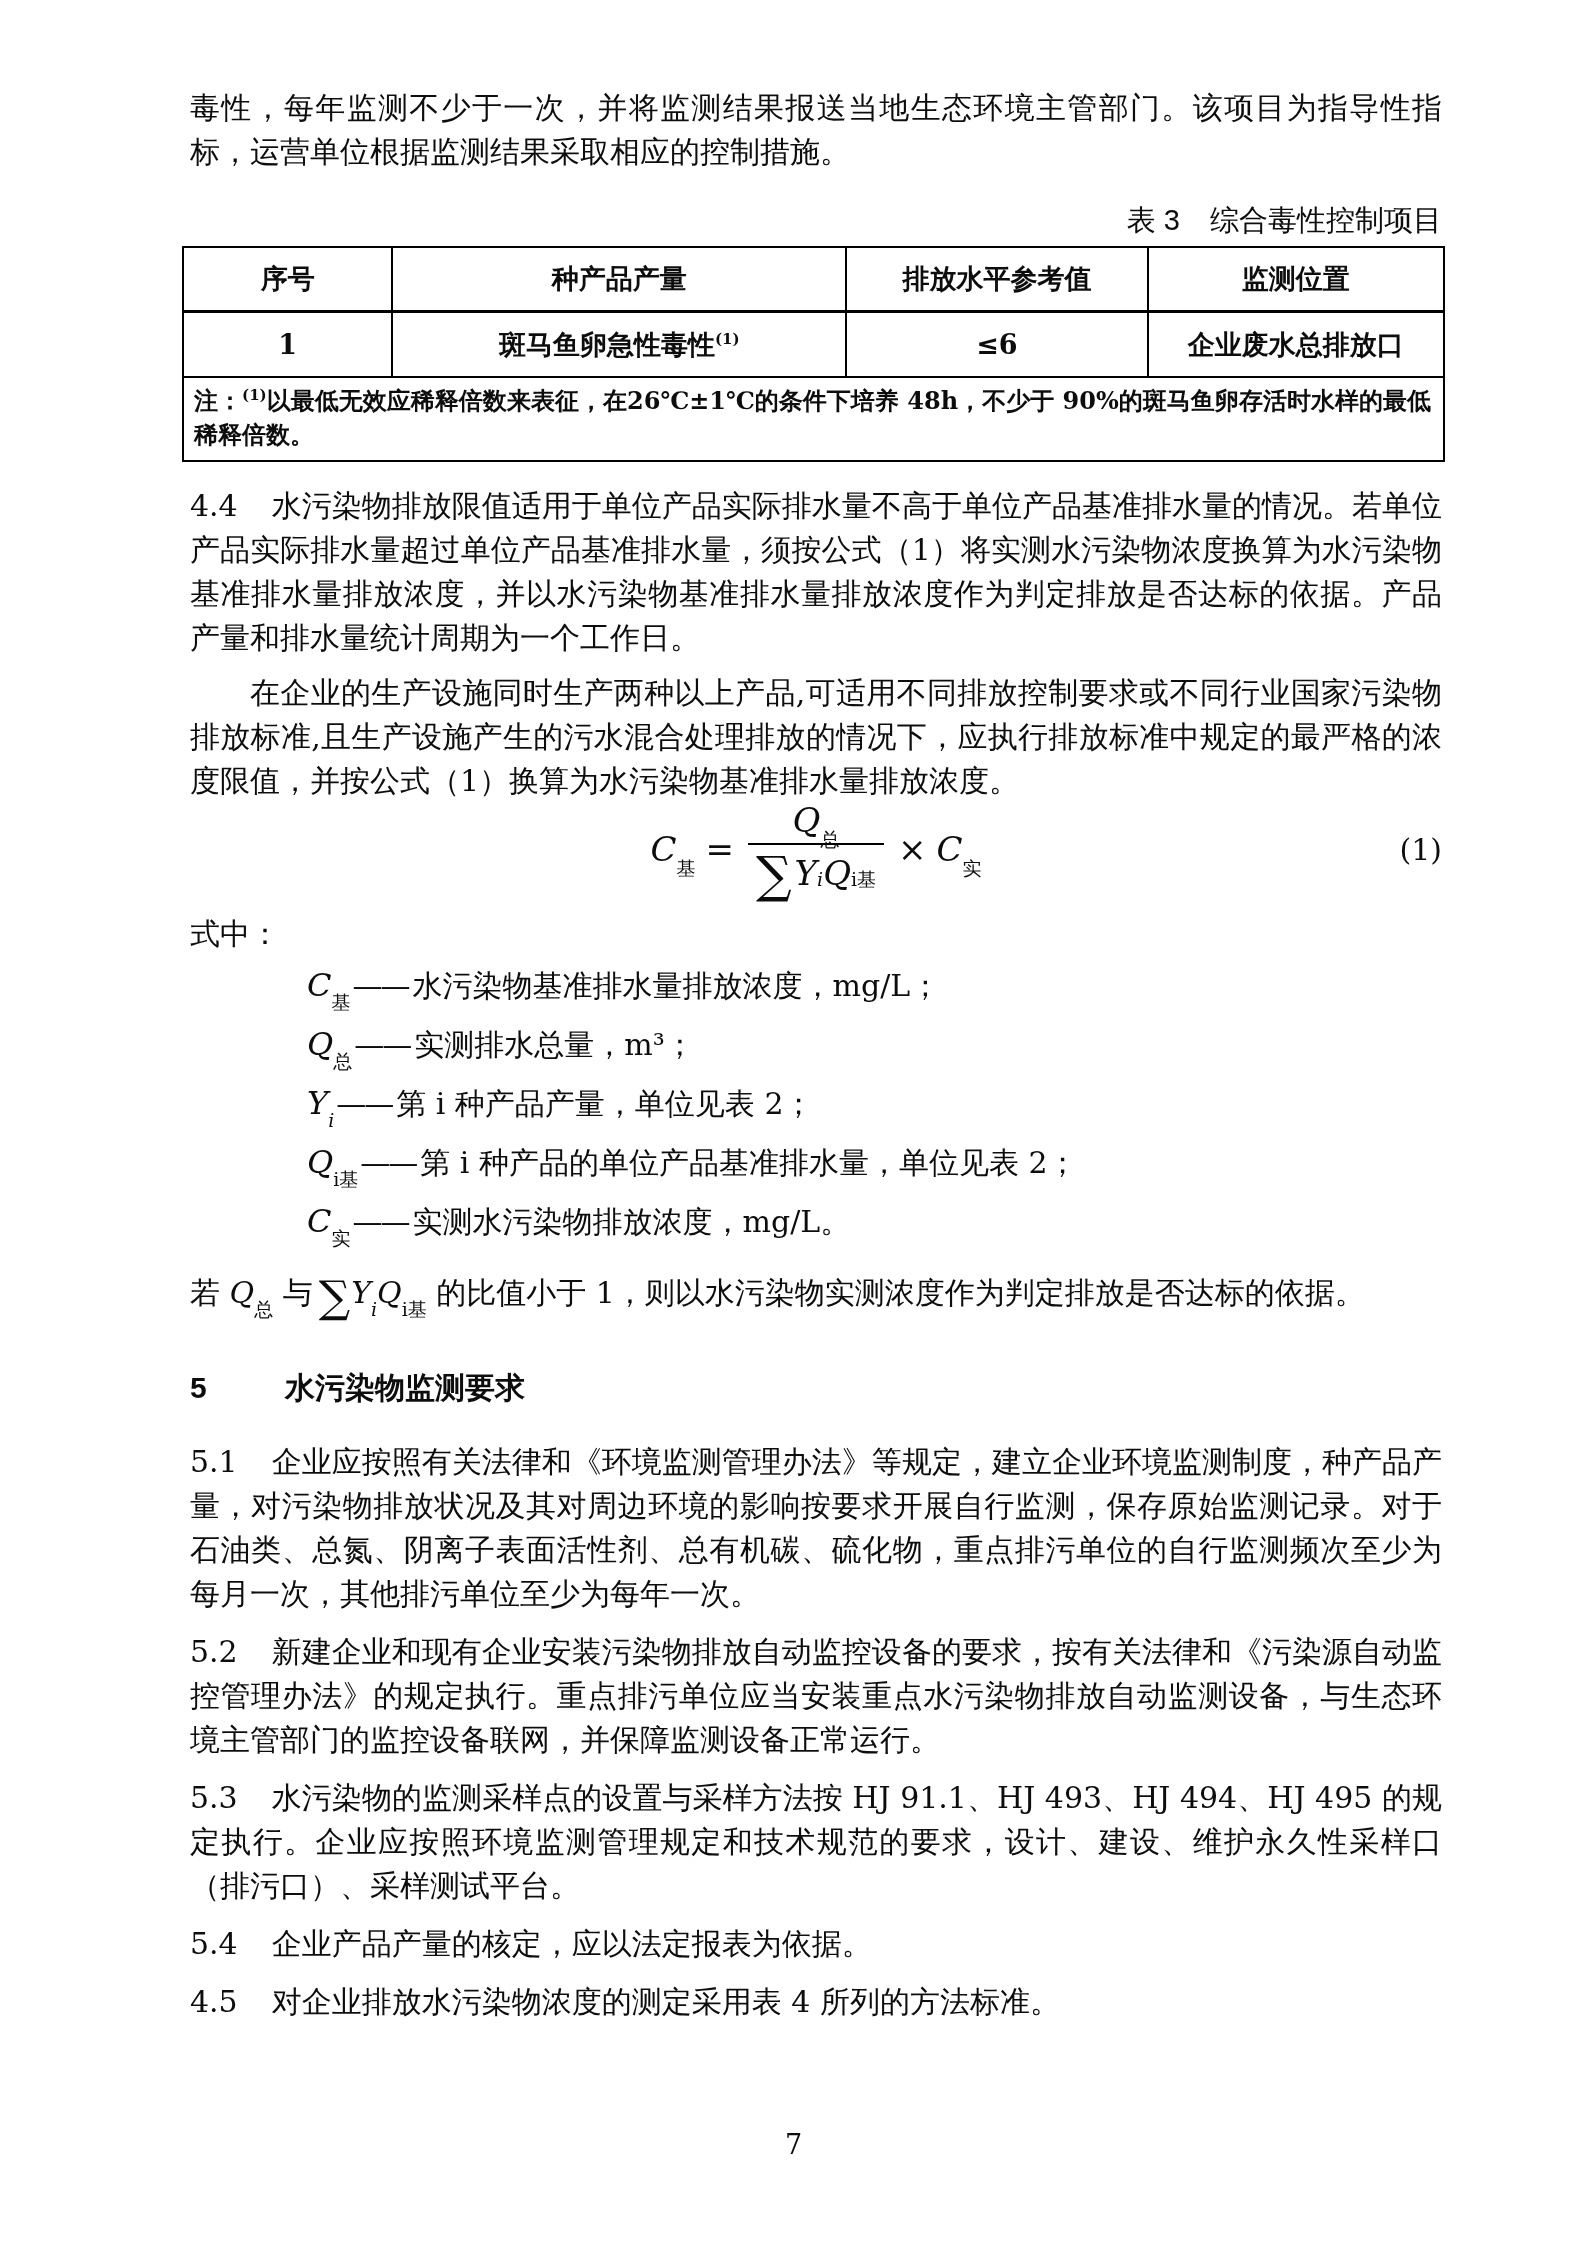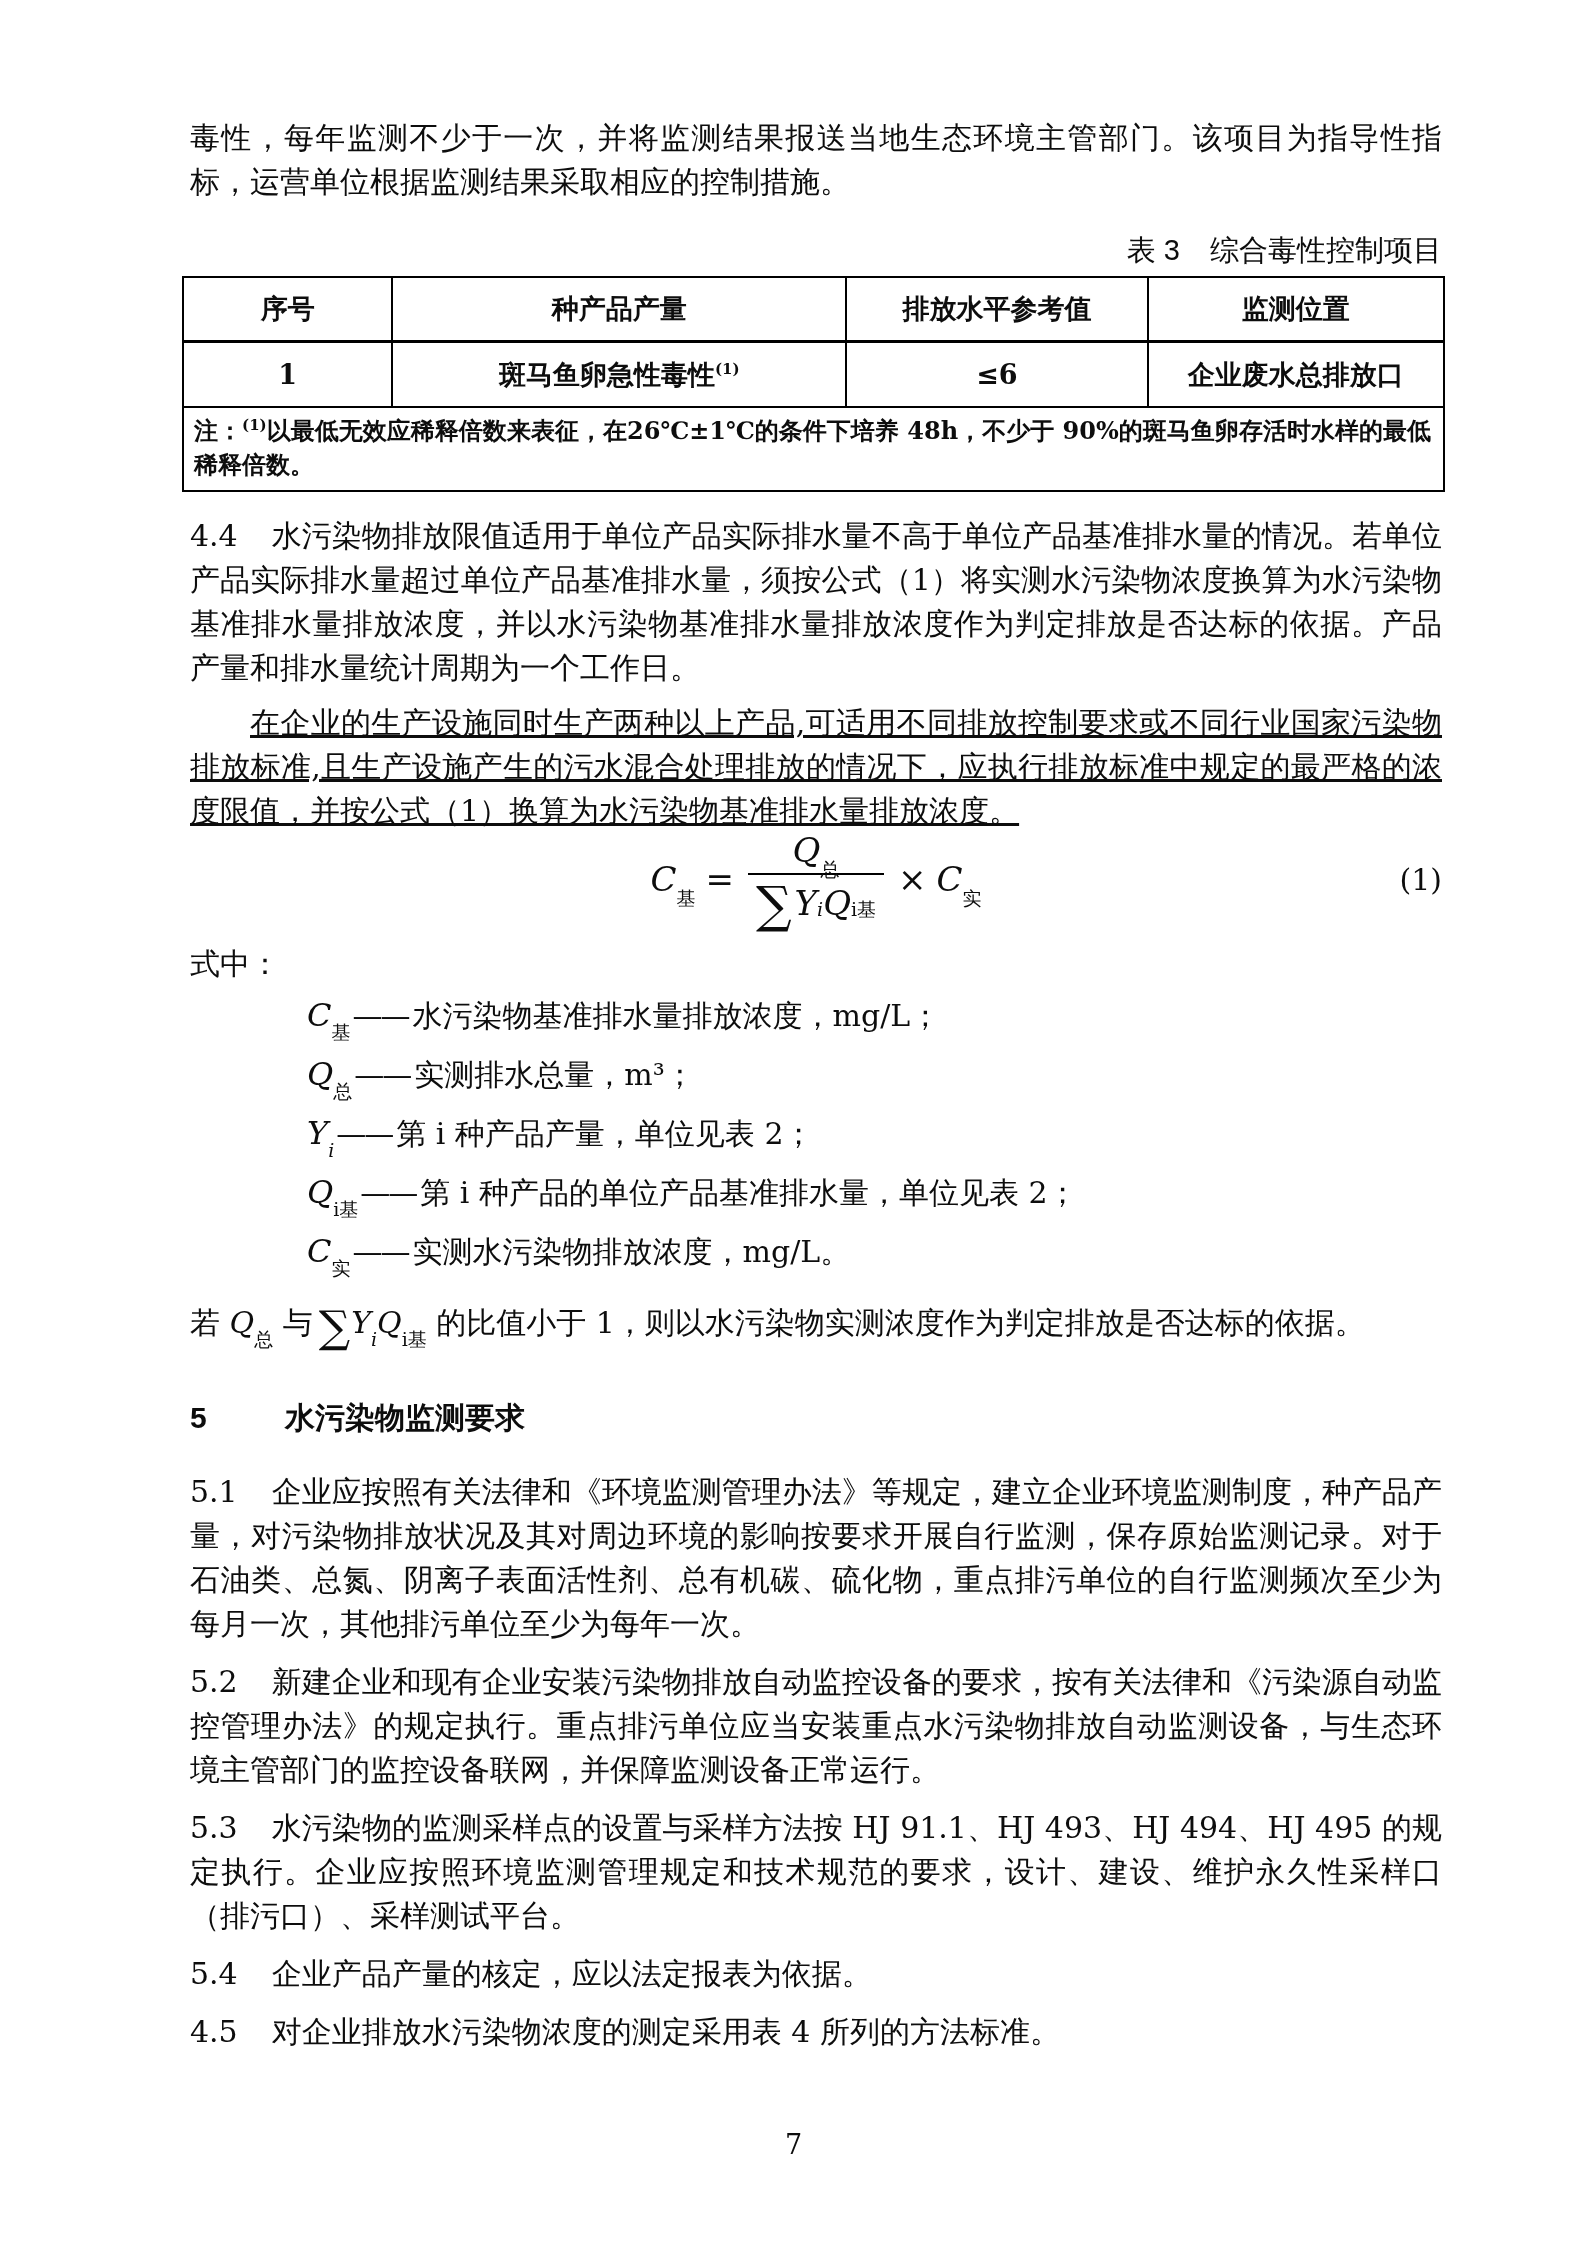--- a/index.html
+++ b/index.html
@@ -3,34 +3,34 @@
 <meta charset="utf-8">
 <style>
   html,body { margin:0; padding:0; background:#ffffff; }
   .page {
     position:relative;
     width:1587px; height:2245px;
     background:#ffffff;
     color:#0d0d0d;
     font-family:"DejaVu Serif","Liberation Serif",serif;
     box-sizing:border-box;
-    padding:116px 145px 0 190px;
+    padding:86px 145px 0 190px;
     overflow:hidden;
   }
   p { margin:0; }
   .body-text {
     font-size:30px;
     line-height:44px;
     text-align:justify;
   }
   .clause-num {
     display:inline-block;
     margin-right:34px;
   }
-  .indent2 { text-indent:2em;text-decoration:underline; }
+  .indent2 { text-indent:2em; }
 
   
   .table-title {
     margin-top:24px;
     text-align:right;
     font-family:"Liberation Sans","DejaVu Sans",sans-serif;
     font-weight:normal;
     font-size:29px;
     line-height:44px;
   }

